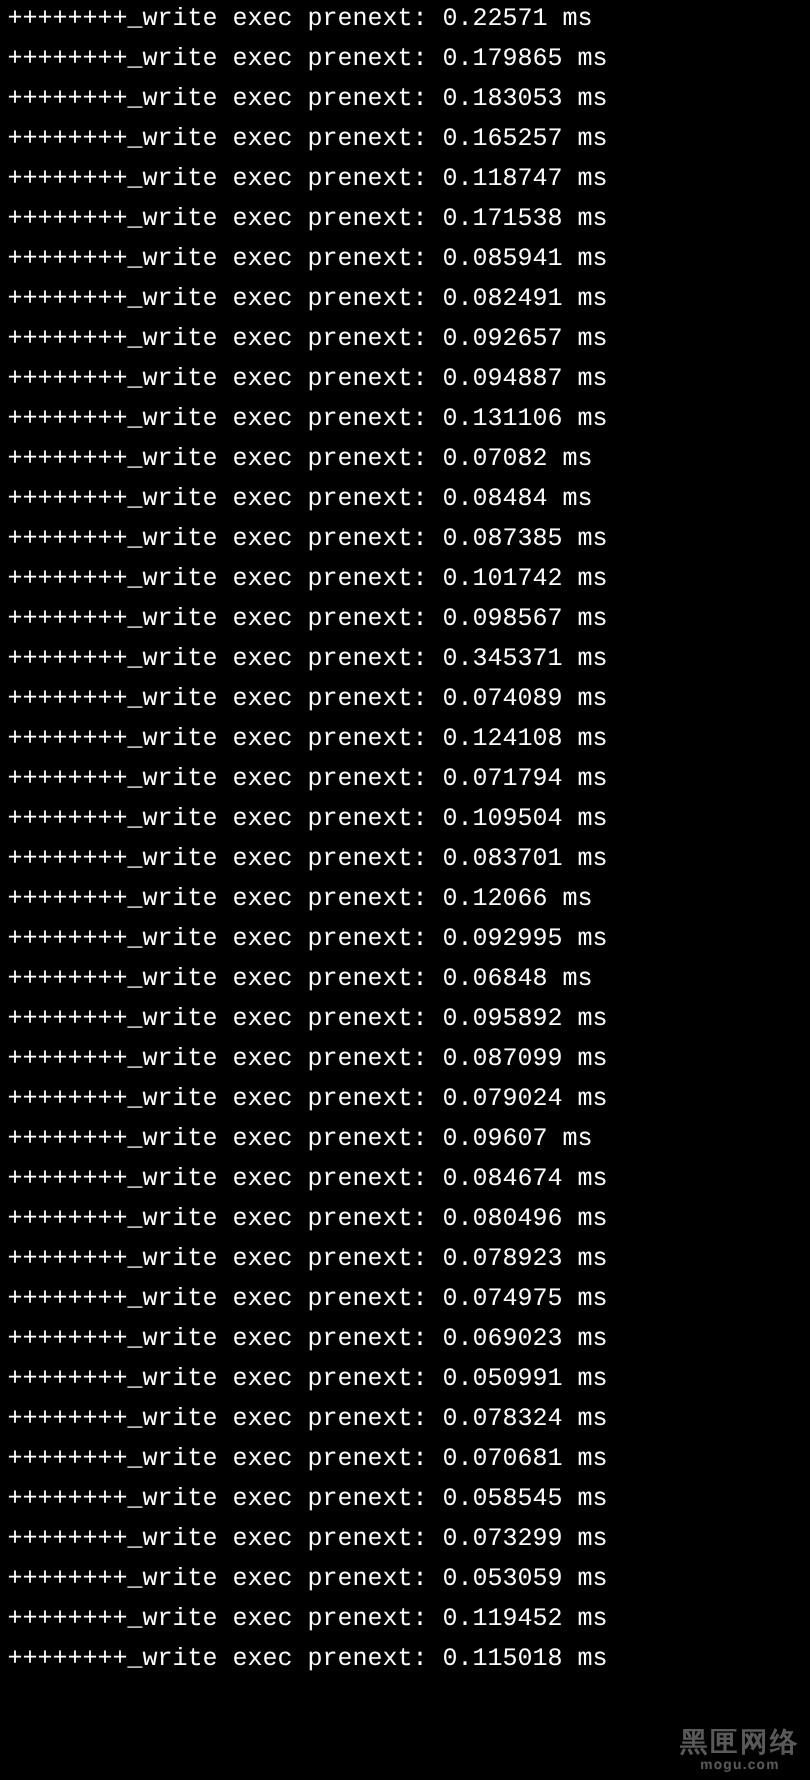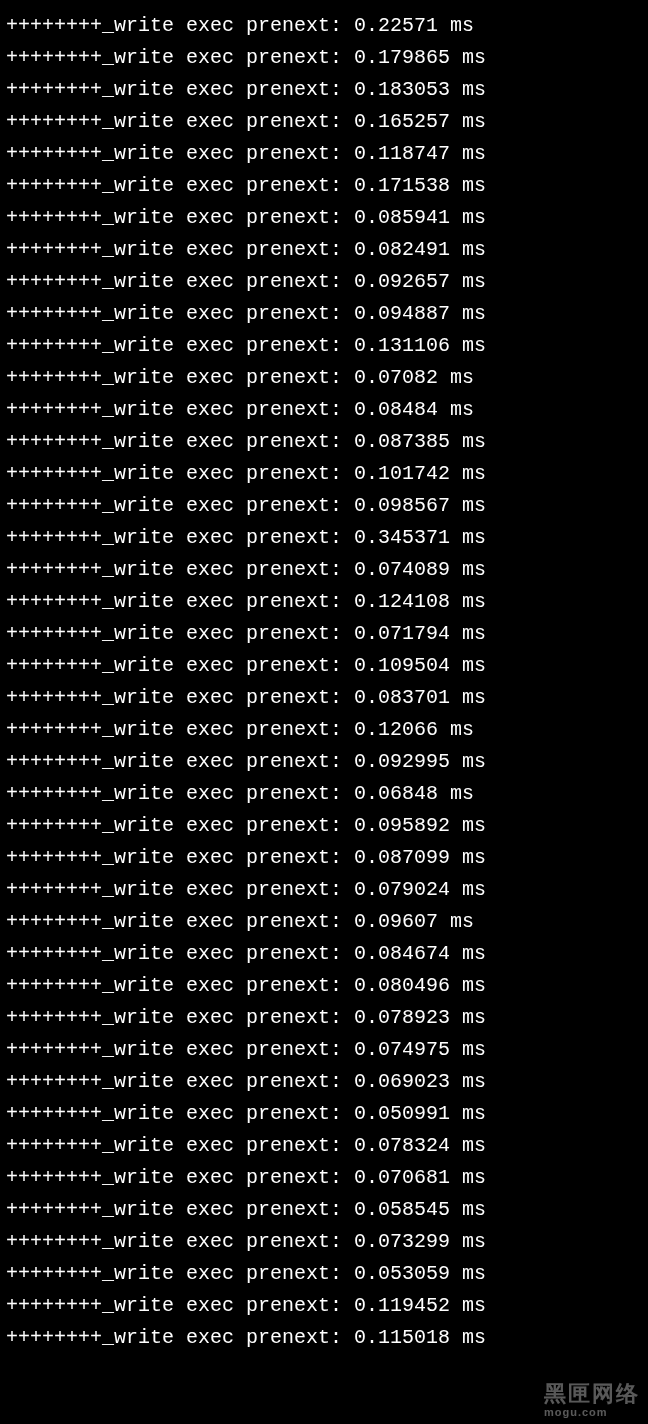--- a/index.html
+++ b/index.html
@@ -9,34 +9,34 @@
     color: #ffffff;
     font-family: "Courier New", Courier, monospace;
     font-size: 20px;
     line-height: 32px;
     width: 648px;
     height: 1424px;
     overflow: hidden;
     position: relative;
   }
   #terminal {
-    padding: 10px 6px;
+    padding: 0 6px;
     white-space: pre;
   }
   .log-line {
     display: block;
   }
   .watermark {
     position: absolute;
     right: 8px;
     bottom: 6px;
     font-family: sans-serif;
     font-size: 14px;
     color: rgba(255,255,255,0.35);
-    text-align: left;
+    text-align: center;
     line-height: 1.1;
     pointer-events: none;
   }
   .watermark .wm-main {
     font-size: 22px;
     font-weight: bold;
     letter-spacing: 2px;
   }
   .watermark .wm-sub {
     font-size: 11px;

